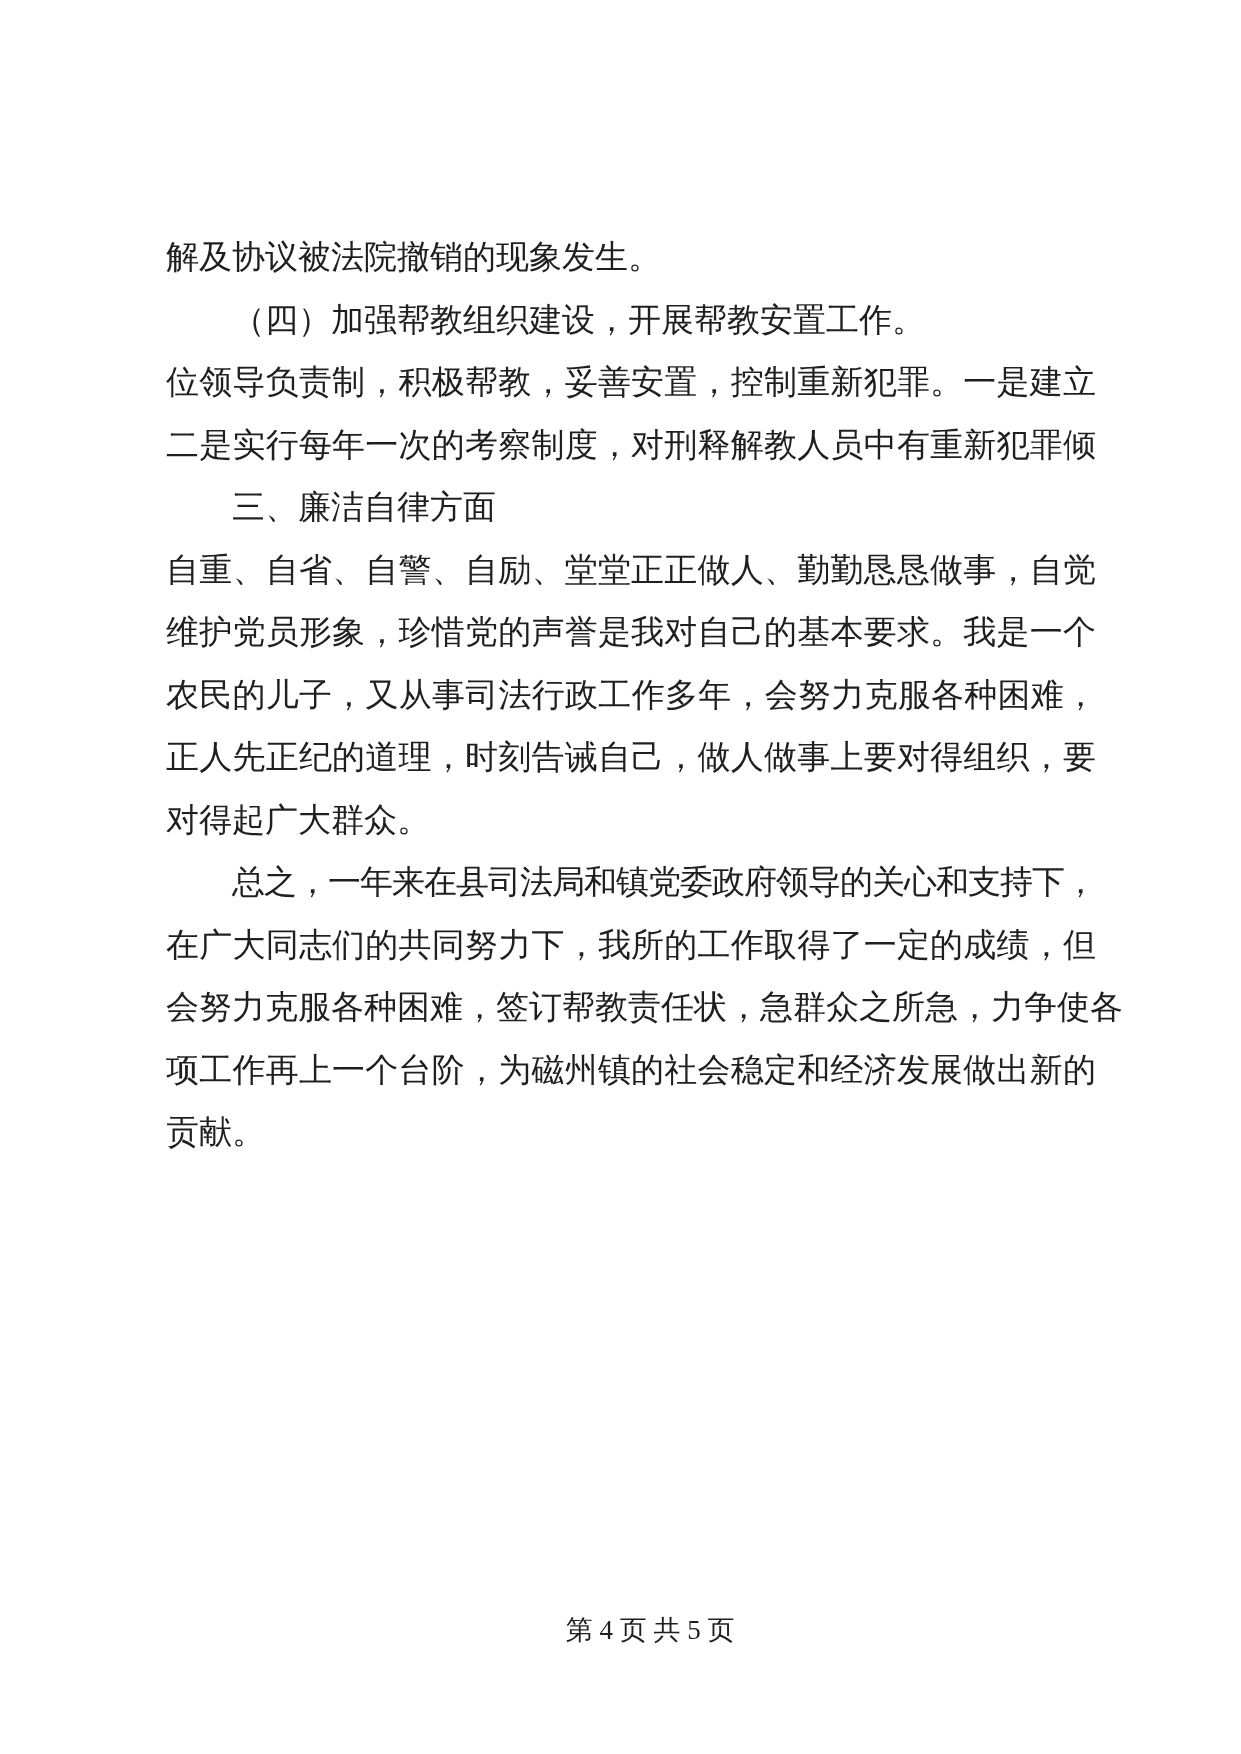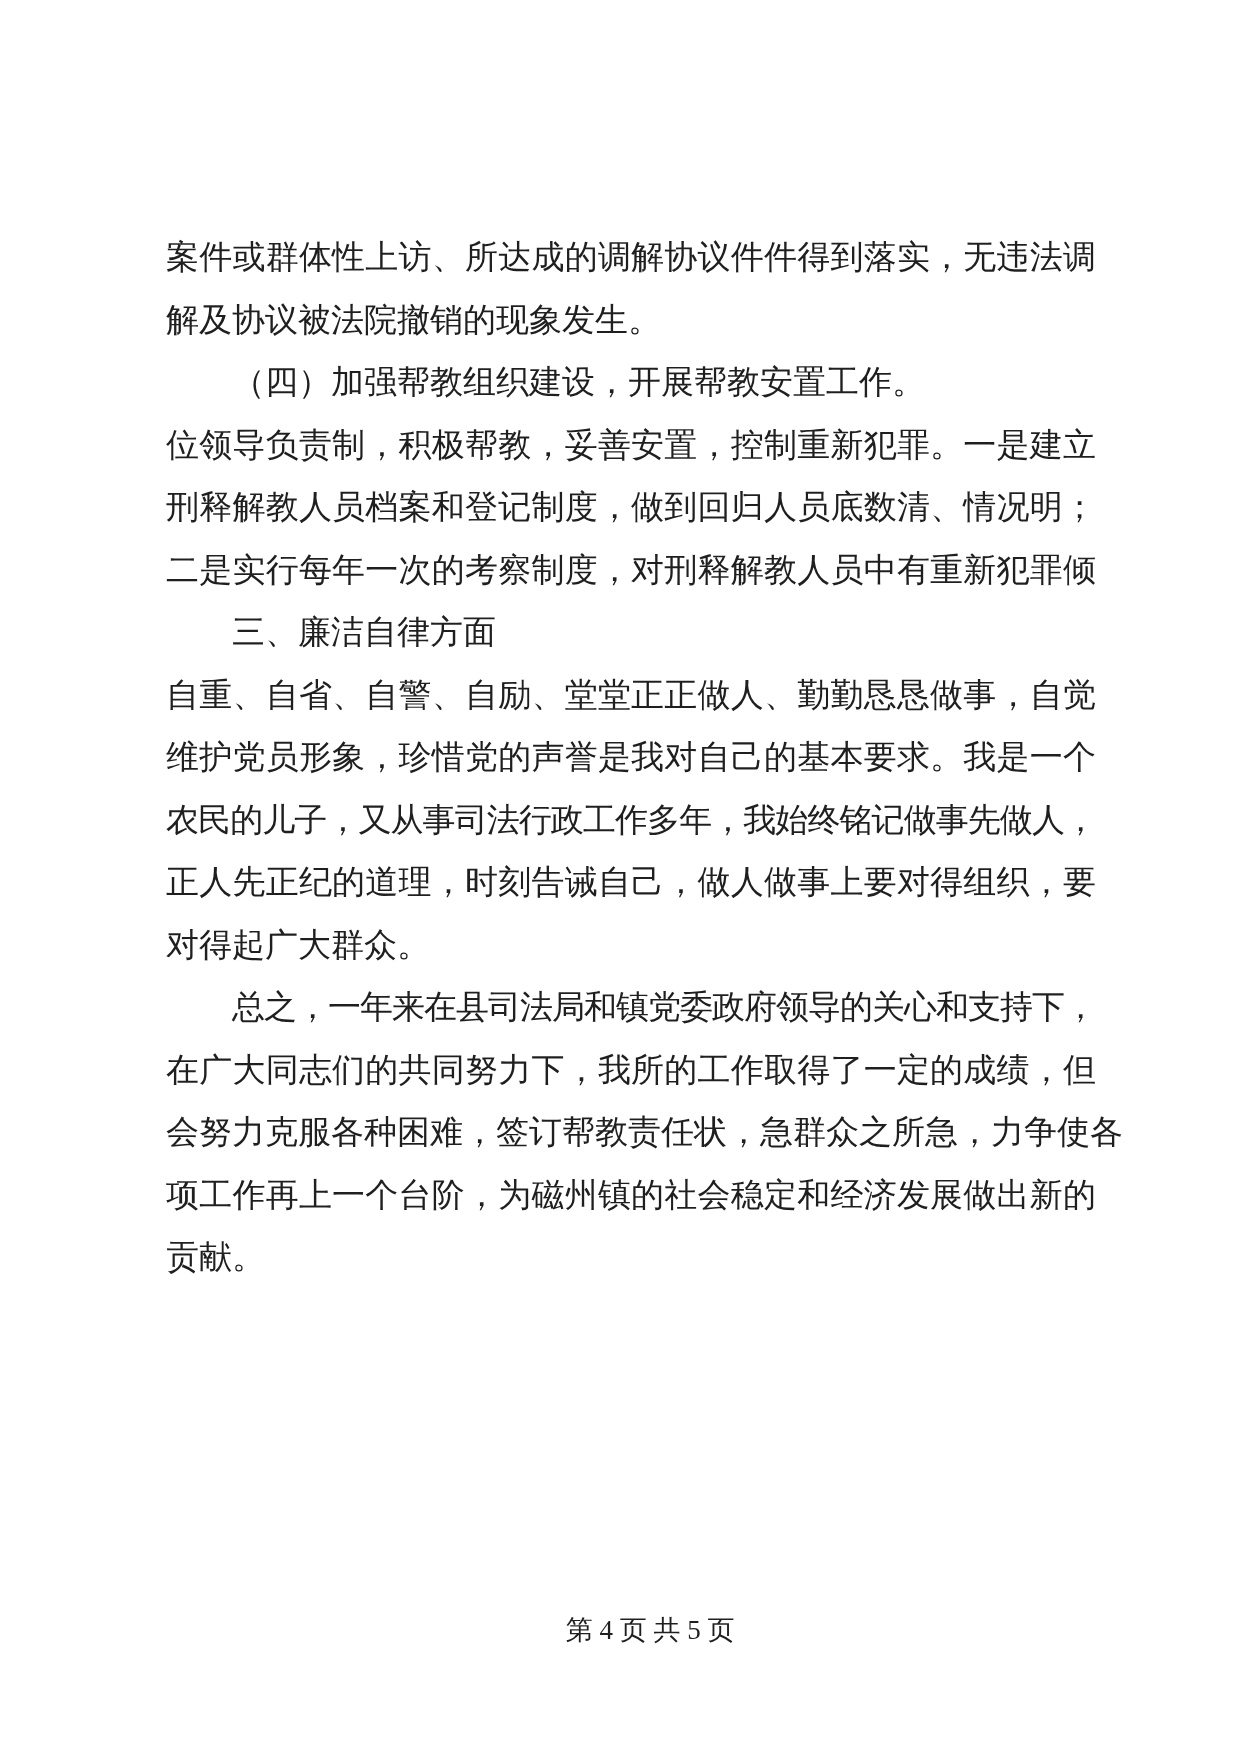--- a/index.html
+++ b/index.html
@@ -51,30 +51,28 @@
     line-height: 36px;
     white-space: nowrap;
     text-align: center;
   }
 </style>
 </head>
 <body>
 
 <div class="page">
   <div class="doc-body">
-      <div class="line fill">案件或群体性上访、所达成的调解协议件件得到落实，无违法调</div>
       <div class="line">解及协议被法院撤销的现象发生。</div>
       <div class="line indent">（四）加强帮教组织建设，开展帮教安置工作。</div>
       <div class="line fill">位领导负责制，积极帮教，妥善安置，控制重新犯罪。一是建立</div>
-      <div class="line fill">刑释解教人员档案和登记制度，做到回归人员底数清、情况明；</div>
       <div class="line fill">二是实行每年一次的考察制度，对刑释解教人员中有重新犯罪倾</div>
       <div class="line indent">三、廉洁自律方面</div>
       <div class="line fill">自重、自省、自警、自励、堂堂正正做人、勤勤恳恳做事，自觉</div>
       <div class="line fill">维护党员形象，珍惜党的声誉是我对自己的基本要求。我是一个</div>
-      <div class="line fill squeeze">农民的儿子，又从事司法行政工作多年，我始终铭记做事先做人，</div>
+      <div class="line fill squeeze">农民的儿子，又从事司法行政工作多年，会努力克服各种困难，</div>
       <div class="line fill">正人先正纪的道理，时刻告诫自己，做人做事上要对得组织，要</div>
       <div class="line">对得起广大群众。</div>
       <div class="line indent fill squeeze">总之，一年来在县司法局和镇党委政府领导的关心和支持下，</div>
       <div class="line fill">在广大同志们的共同努力下，我所的工作取得了一定的成绩，但</div>
       <div class="line fill">会努力克服各种困难，签订帮教责任状，急群众之所急，力争使各</div>
       <div class="line fill">项工作再上一个台阶，为磁州镇的社会稳定和经济发展做出新的</div>
       <div class="line">贡献。</div>
     </div>
   <div class="page-footer">
     <span>第 4 页 共 5 页</span>

